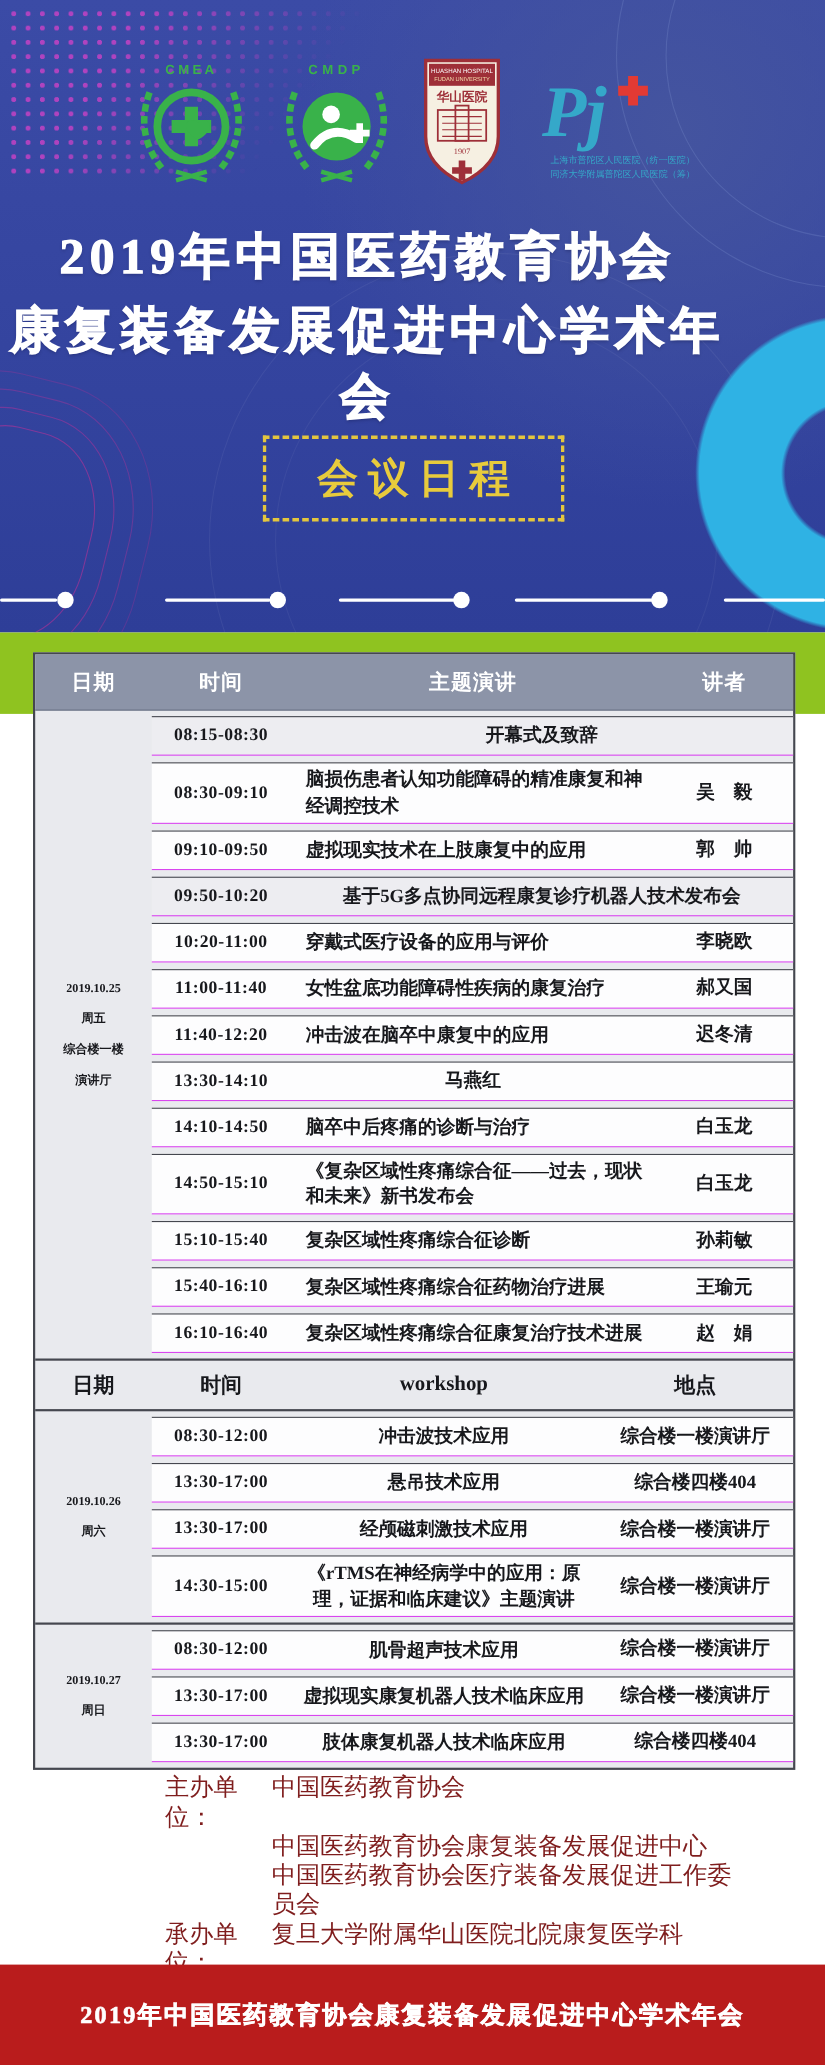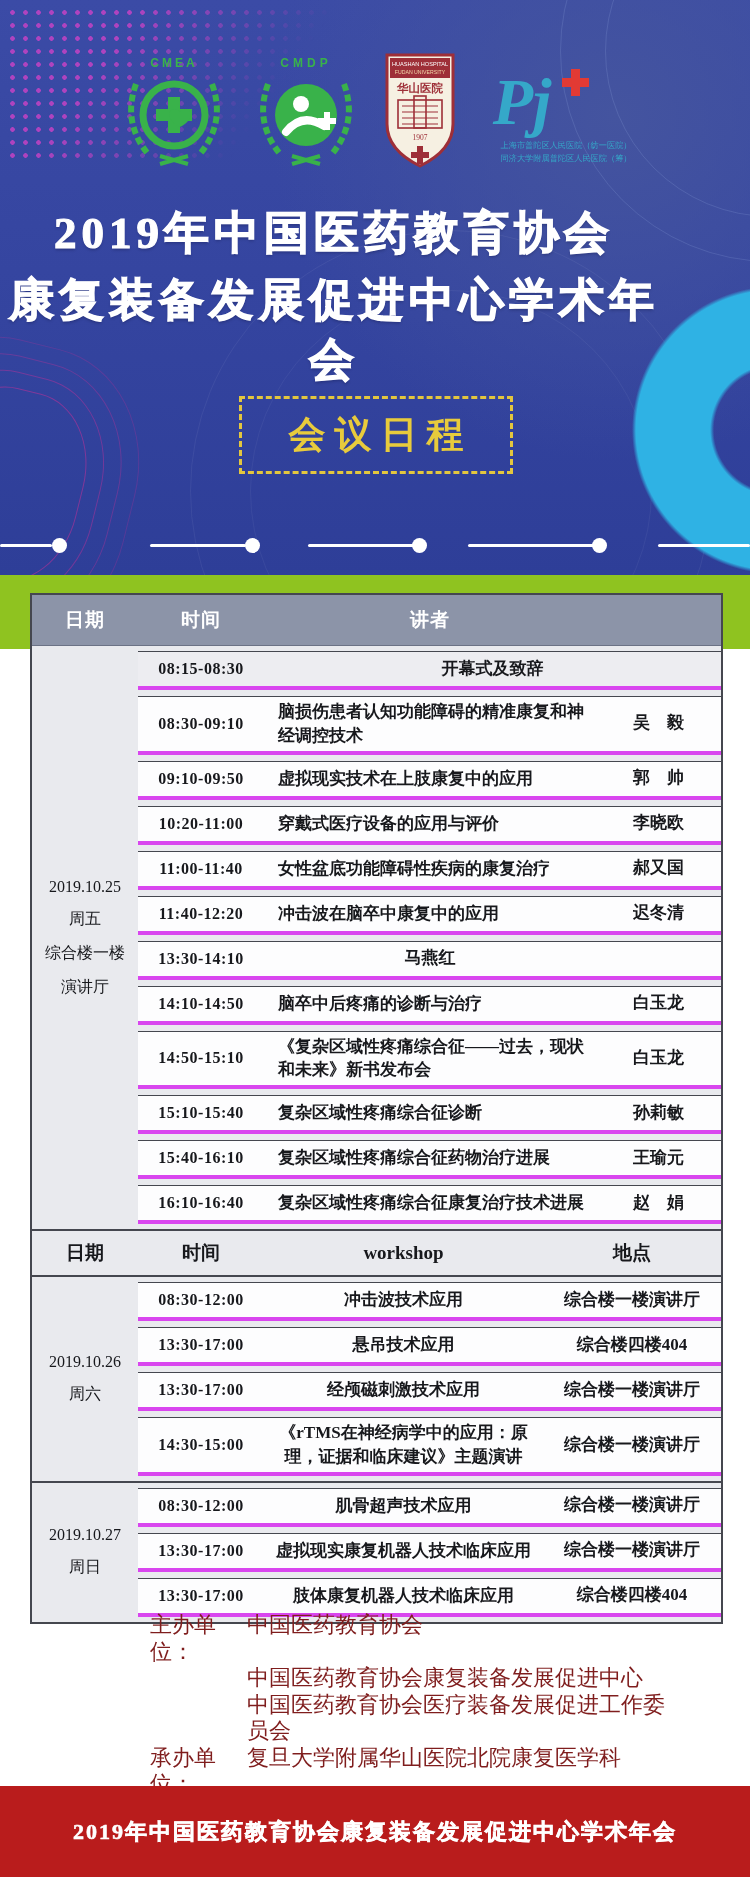--- a/index.html
+++ b/index.html
@@ -61,24 +61,24 @@
         background:#8c94a8;border-bottom:1px solid #6b7285;}
   .hdr1 div{display:flex;align-items:center;justify-content:center;color:#fff;
         font-weight:700;font-size:19px;letter-spacing:1px;}
   .hdr2{display:grid;grid-template-columns:106px 126px 1fr 178px;height:44px;
         border-top:2px solid #45474f;border-bottom:2px solid #45474f;}
   .hdr2 div{display:flex;align-items:center;justify-content:center;color:#17181c;
         font-weight:700;font-size:19px;}
   .day{display:grid;grid-template-columns:106px 1fr;}
   .day + .day{border-top:2px solid #45474f;}
   .datecell{display:flex;flex-direction:column;justify-content:center;align-items:center;
-        gap:13px;font-weight:400;font-size:16px;}
+        gap:13px;font-weight:700;font-size:11px;}
   .rows{display:flex;flex-direction:column;gap:6px;padding:5px 0;}
   .row{display:grid;grid-template-columns:126px 1fr 125px;background:#fdfdfe;
-       border-top:1px solid #45474f;border-bottom:4px solid #d946ef;
+       border-top:1px solid #45474f;border-bottom:1px solid #d946ef;
        min-height:34px;align-items:center;font-weight:700;font-size:17px;}
   .row.ws{grid-template-columns:126px 1fr 178px;}
   .row.center-row{background:#ededf1;}
   .cell-time{text-align:center;font-size:16px;letter-spacing:.5px;}
   .cell-topic{padding:3px 10px 3px 14px;line-height:1.4;}
   .row.ws .cell-topic{text-align:center;padding:3px 6px;}
   .row.center-row .cell-topic{grid-column:2/4;text-align:center;padding:3px 8px;}
   .cell-val{text-align:center;padding:0 4px;line-height:1.35;}
 
   
@@ -174,20 +174,21 @@
       <div class="sl" style="left:658px;width:92px"></div>
     </div>
   </div>
 
   <div class="green-band"></div>
 
   <div class="sched">
     <div class="hdr1">
       <div>日期</div>
       <div>时间</div>
+      <div>主题演讲</div>
       <div>讲者</div>
     </div>
 
     <div class="day">
         <div class="datecell">
           <div class="">2019.10.25</div>
           <div class="">周五</div>
           <div class="">综合楼一楼</div>
           <div class="">演讲厅</div>
         </div>
@@ -199,20 +200,24 @@
           <div class="row">
             <div class="cell-time">08:30-09:10</div>
             <div class="cell-topic">脑损伤患者认知功能障碍的精准康复和神经调控技术</div>
             <div class="cell-val">吴　毅</div>
           </div>
           <div class="row">
             <div class="cell-time">09:10-09:50</div>
             <div class="cell-topic">虚拟现实技术在上肢康复中的应用</div>
             <div class="cell-val">郭　帅</div>
           </div>
+          <div class="row center-row">
+            <div class="cell-time">09:50-10:20</div>
+            <div class="cell-topic">基于5G多点协同远程康复诊疗机器人技术发布会</div>
+          </div>
           <div class="row">
             <div class="cell-time">10:20-11:00</div>
             <div class="cell-topic">穿戴式医疗设备的应用与评价</div>
             <div class="cell-val">李晓欧</div>
           </div>
           <div class="row">
             <div class="cell-time">11:00-11:40</div>
             <div class="cell-topic">女性盆底功能障碍性疾病的康复治疗</div>
             <div class="cell-val">郝又国</div>
           </div>

